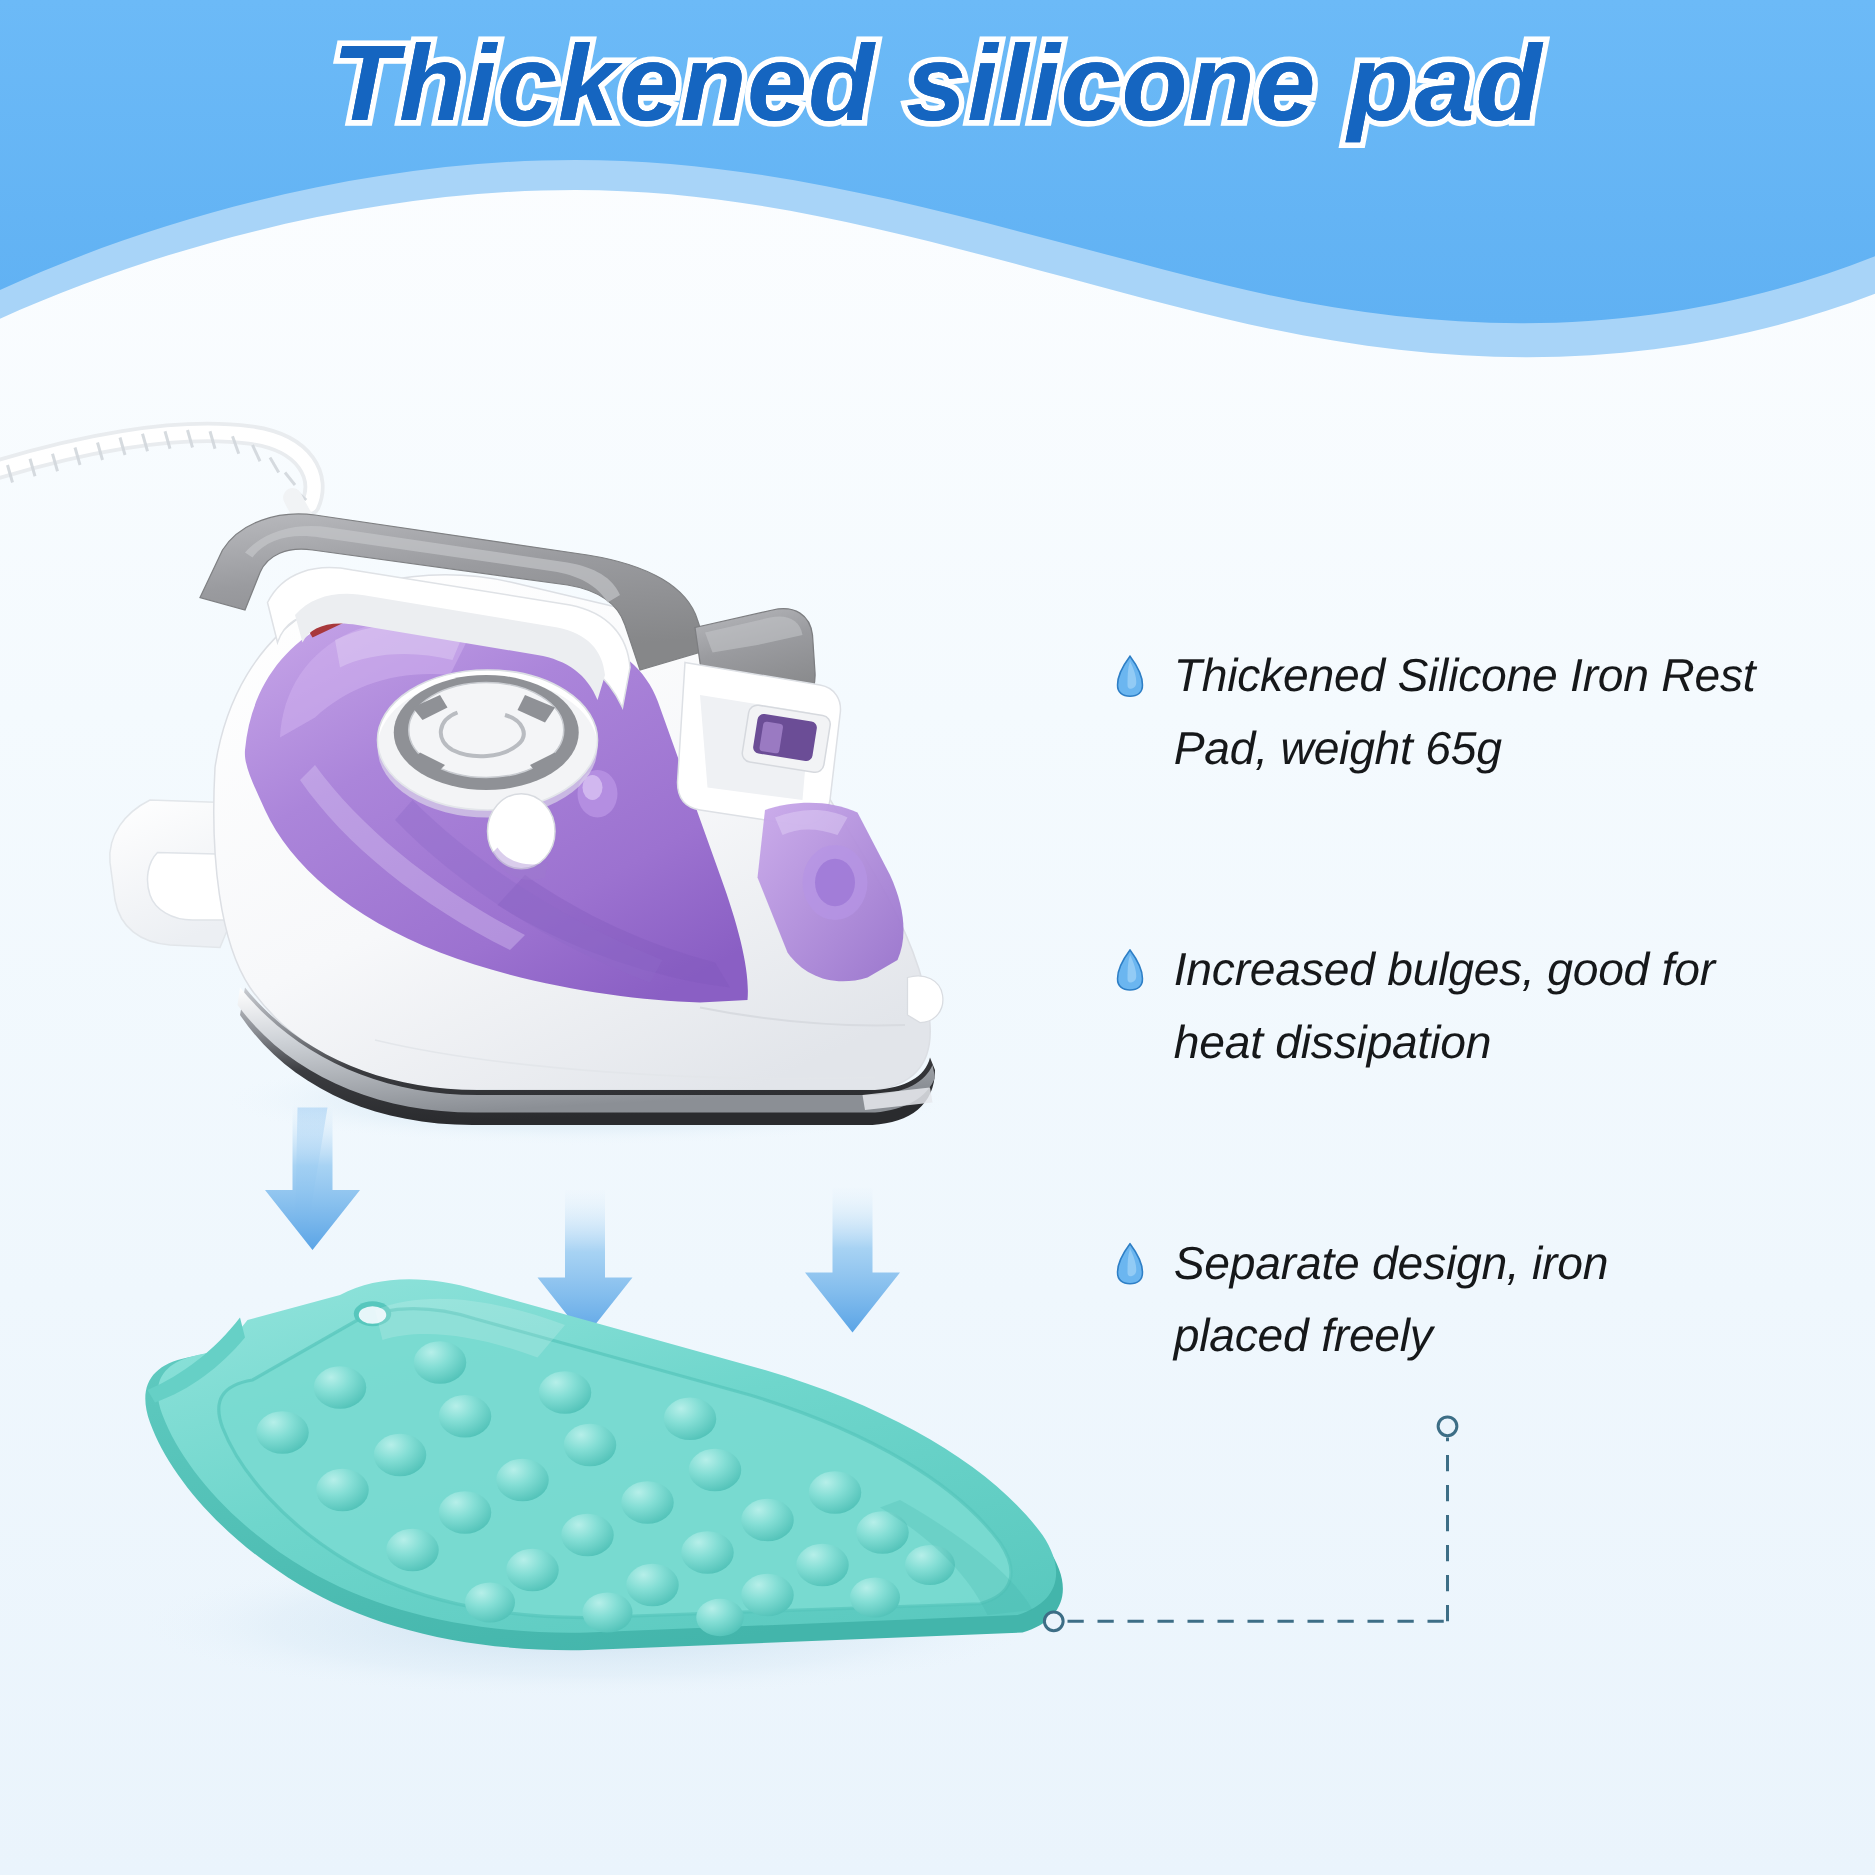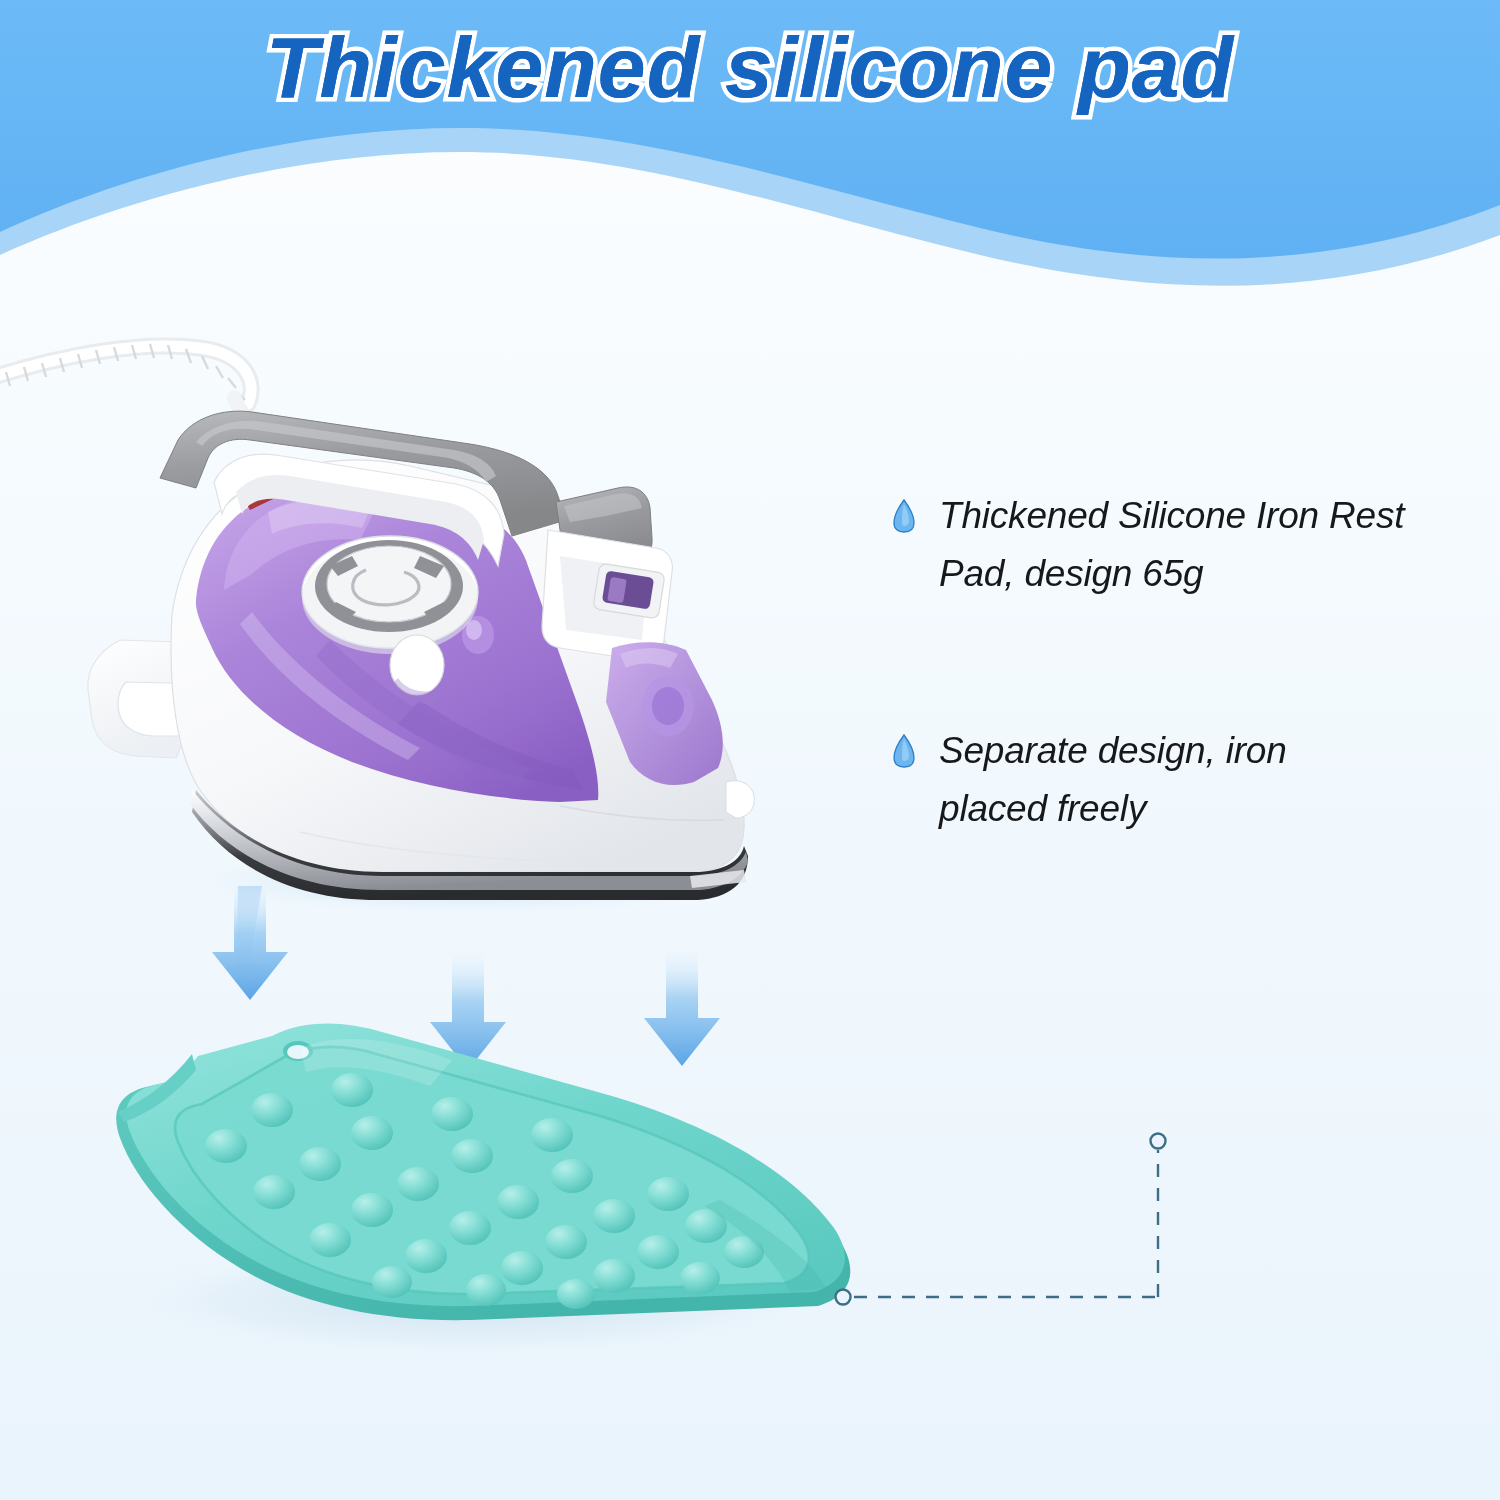--- a/index.html
+++ b/index.html
@@ -42,21 +42,21 @@
     font-size:86px;
     font-weight:bold;
     font-style:italic;
     letter-spacing:1px;
     color:#1565c0;
     white-space:nowrap;
     line-height:1.15;
   }
 
   
-  .bullets { position:absolute; left:893px; top:487px; width:600px; }
+  .bullets { position:absolute; left:893px; top:512px; width:600px; }
   .bullet-row { display:flex; align-items:flex-start; margin-bottom:118px; }
   .bullet-row:last-child { margin-bottom:0; }
   .bullet-icon { flex:0 0 auto; width:22px; height:34px; margin-top:12px; margin-right:24px; }
   .bullet-text {
     font-size:37px;
     font-style:italic;
     color:#16181a;
     line-height:1.58;
     letter-spacing:-0.2px;
     max-width:545px;
@@ -421,33 +421,45 @@
 
     <div class="bullet-row">
       <span class="bullet-icon">
         <svg viewBox="0 0 22 34" width="22" height="34">
           <path d="M11,1 C17,9 21,17 21,24 C21,30 17,33 11,33 C5,33 1,30 1,24 C1,17 5,9 11,1 Z" fill="#6bb6f0" stroke="#2e7fc6" stroke-width="1.3"></path>
           <path d="M11,5 C14,11 16,17 16,22 C16,25 14,27 11,27 C10,27 9,26 9,24 C9,18 9,11 11,5 Z" fill="#9fd2f7" opacity="0.75"></path>
         </svg>
       </span>
       <span class="bullet-text">
         <span>Thickened Silicone Iron Rest</span><br>
-        <span>Pad, design 65g</span>
+        <span>Pad, weight 65g</span>
       </span>
     </div>
-
 
     <div class="bullet-row">
       <span class="bullet-icon">
         <svg viewBox="0 0 22 34" width="22" height="34">
           <path d="M11,1 C17,9 21,17 21,24 C21,30 17,33 11,33 C5,33 1,30 1,24 C1,17 5,9 11,1 Z" fill="#6bb6f0" stroke="#2e7fc6" stroke-width="1.3"></path>
           <path d="M11,5 C14,11 16,17 16,22 C16,25 14,27 11,27 C10,27 9,26 9,24 C9,18 9,11 11,5 Z" fill="#9fd2f7" opacity="0.75"></path>
         </svg>
       </span>
       <span class="bullet-text">
+        <span>Increased bulges, good for</span><br>
+        <span>heat dissipation</span>
+      </span>
+    </div>
+
+    <div class="bullet-row">
+      <span class="bullet-icon">
+        <svg viewBox="0 0 22 34" width="22" height="34">
+          <path d="M11,1 C17,9 21,17 21,24 C21,30 17,33 11,33 C5,33 1,30 1,24 C1,17 5,9 11,1 Z" fill="#6bb6f0" stroke="#2e7fc6" stroke-width="1.3"></path>
+          <path d="M11,5 C14,11 16,17 16,22 C16,25 14,27 11,27 C10,27 9,26 9,24 C9,18 9,11 11,5 Z" fill="#9fd2f7" opacity="0.75"></path>
+        </svg>
+      </span>
+      <span class="bullet-text">
         <span>Separate design, iron</span><br>
         <span>placed freely</span>
       </span>
     </div>
 
   </div>
 
 </div>
 
 </body></html>

